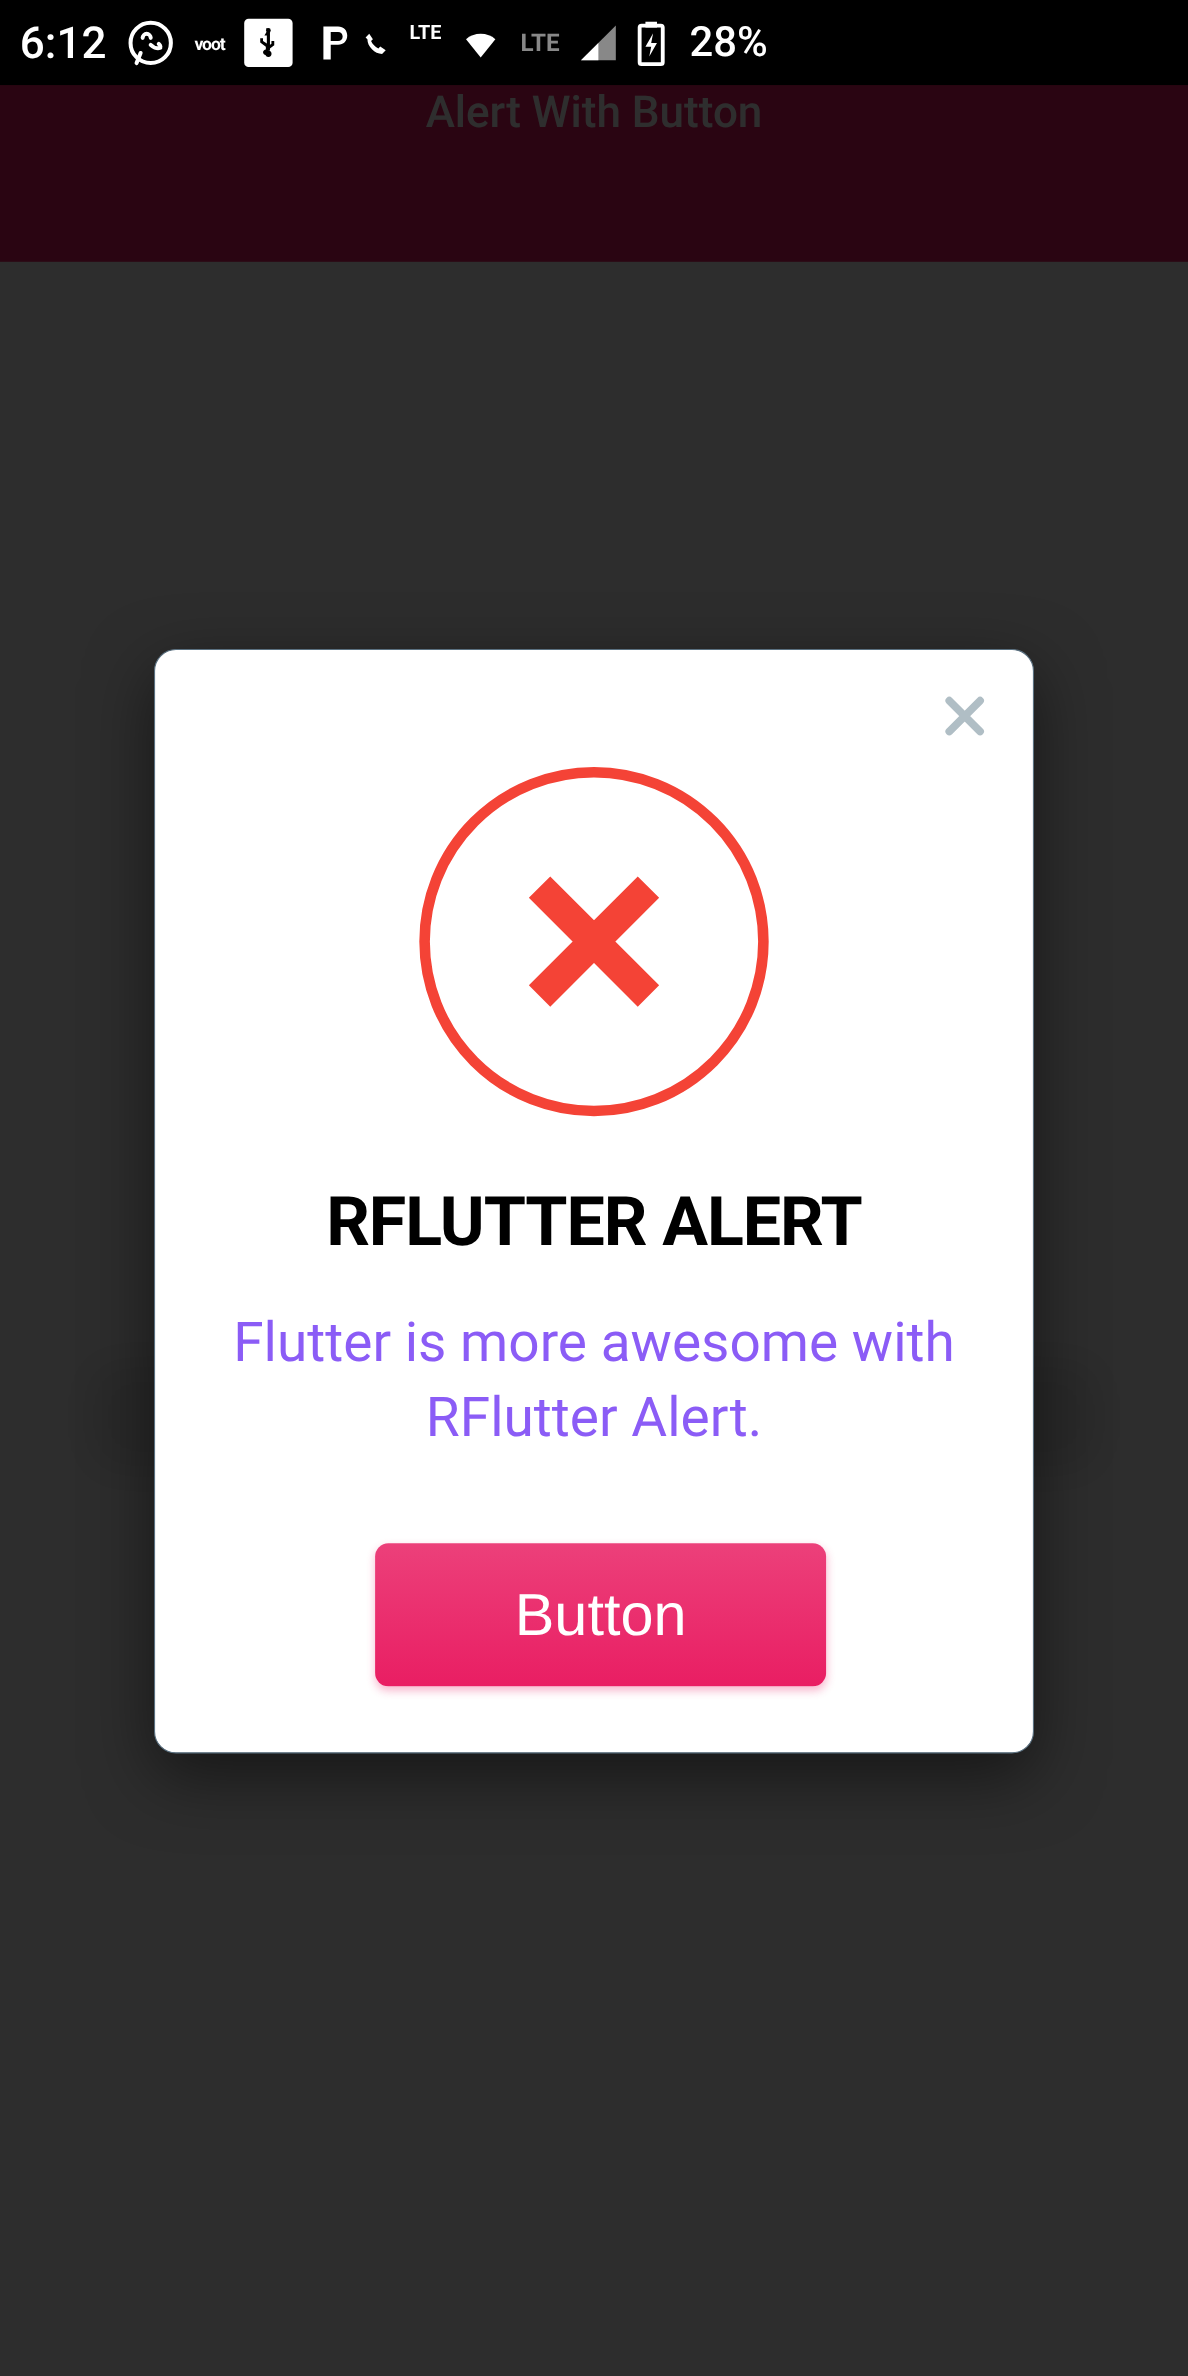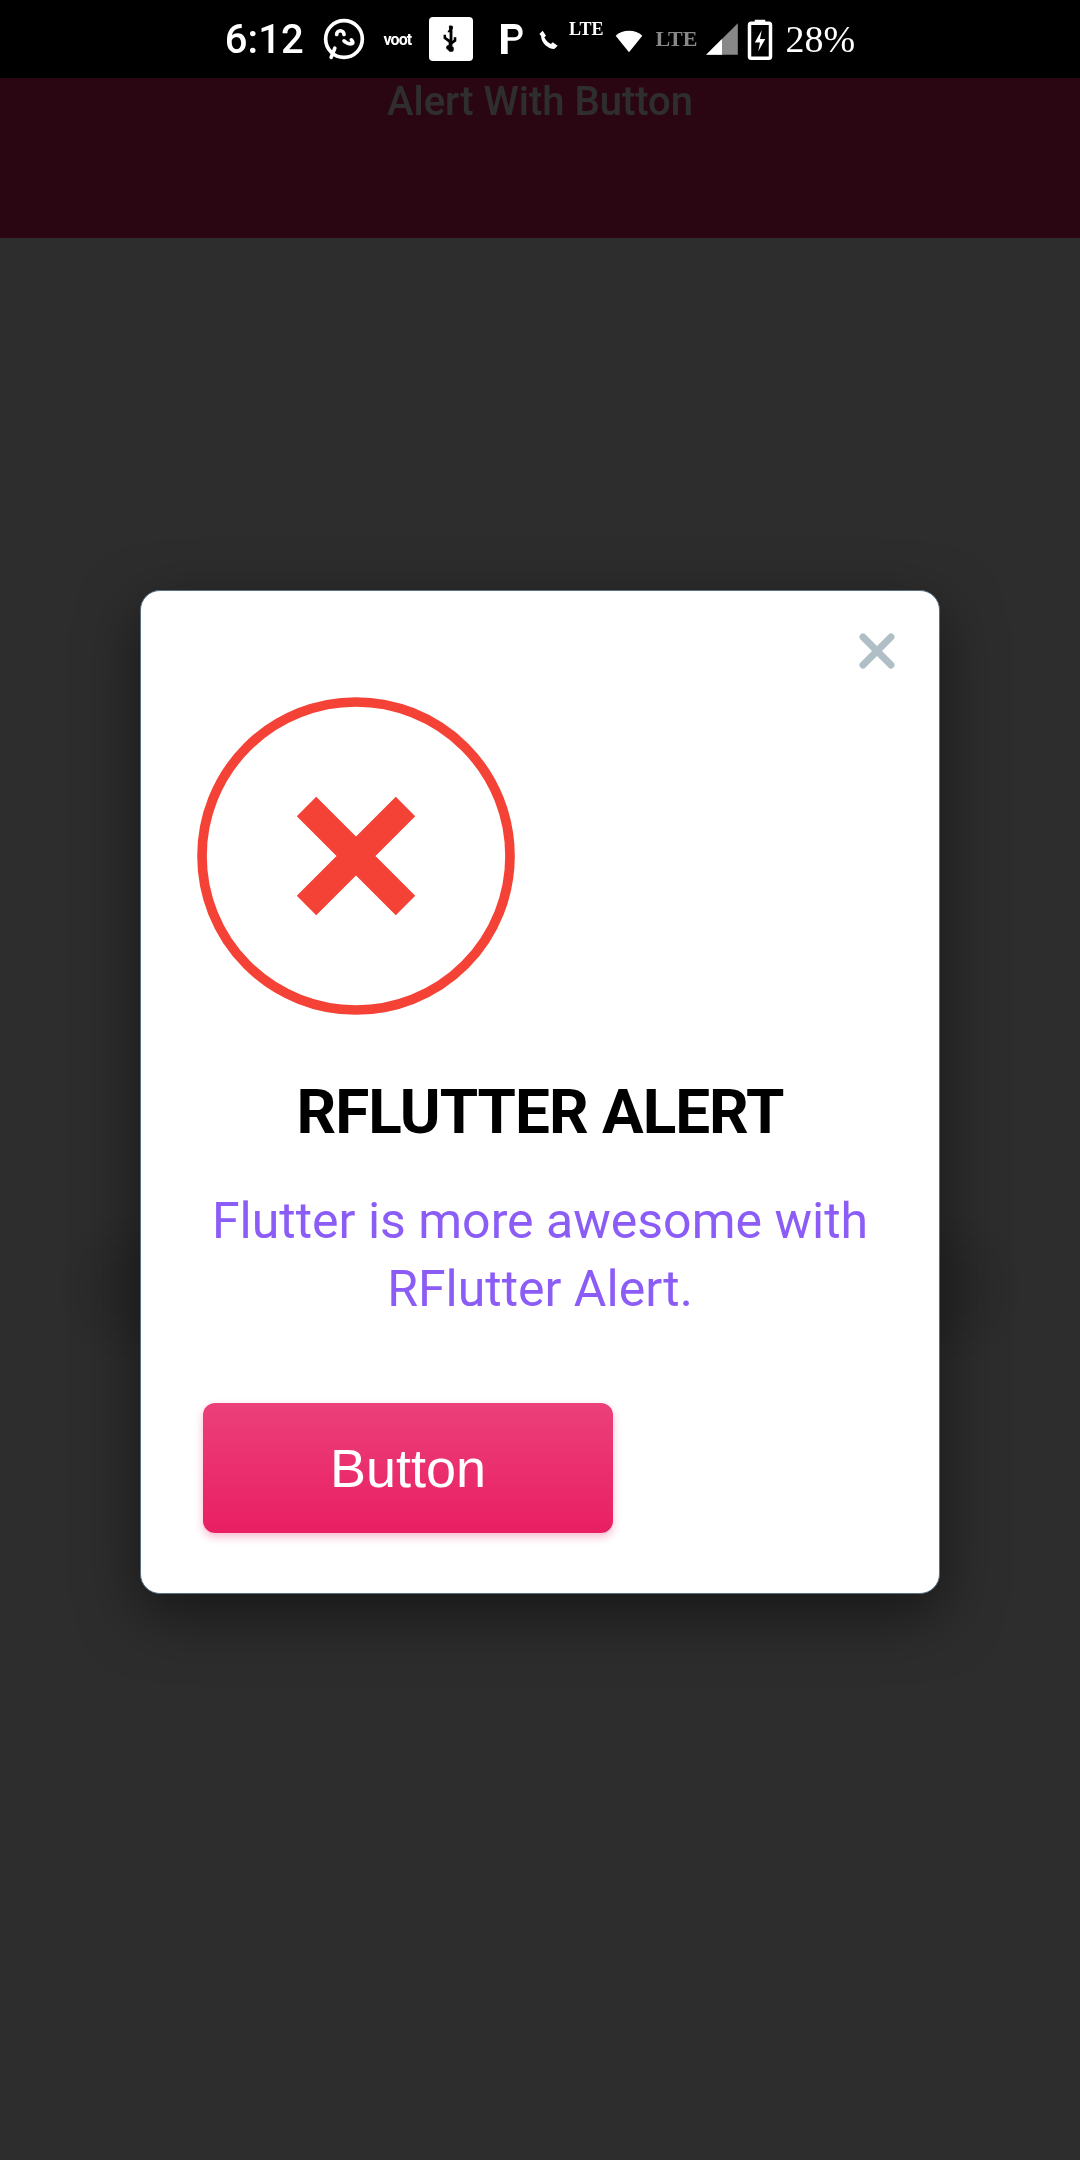--- a/index.html
+++ b/index.html
@@ -16,21 +16,21 @@
       overflow: hidden;
       position: relative;
     }
     
     
     .status-bar {
       height: 78px;
       background: #000000;
       display: flex;
       align-items: center;
-      justify-content: center;
+      justify-content: flex-start;
       padding: 0 18px;
       color: #ffffff;
     }
     
     .status-left {
       display: flex;
       align-items: center;
       gap: 18px;
     }
     
@@ -57,22 +57,21 @@
       background: #ffffff;
       display: flex;
       align-items: center;
       justify-content: center;
       border-radius: 4px;
     }
     
     .status-right {
       display: flex;
       align-items: center;
-      gap: 6px;
-      font-family: Liberation Serif, serif;
+      gap: 16px;
     }
     
     .lte-text {
       font-size: 20px;
       font-weight: 700;
     }
     
     .lte-dim {
       color: #888888;
     }
@@ -131,20 +130,21 @@
       position: absolute;
       top: 590px;
       left: 140px;
       right: 140px;
       background: #ffffff;
       border-radius: 20px;
       border: 1px solid #5a7080;
       padding: 50px 50px 60px 50px;
       display: flex;
       flex-direction: column;
+      align-items: center;
       box-shadow: 0 20px 60px rgba(0,0,0,0.5);
     }
     
     .dialog-close {
       position: absolute;
       top: 36px;
       right: 38px;
       cursor: pointer;
     }
     

